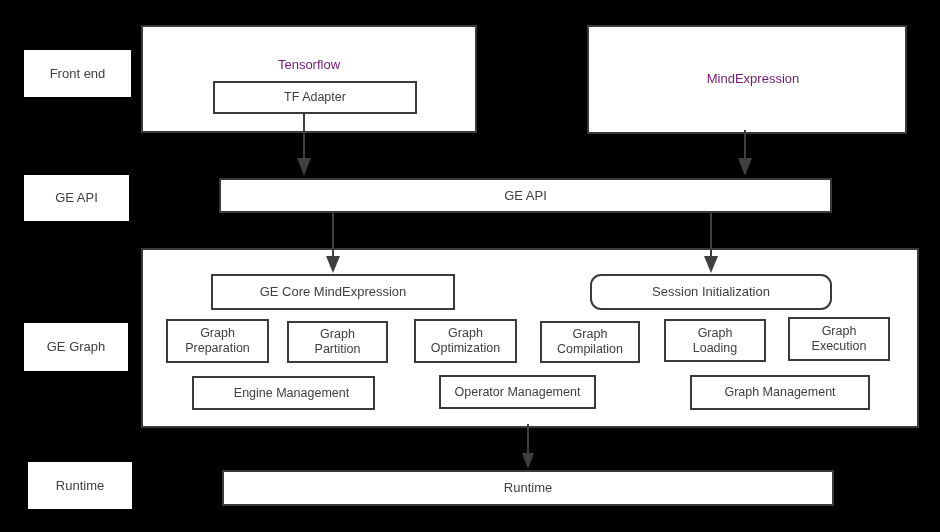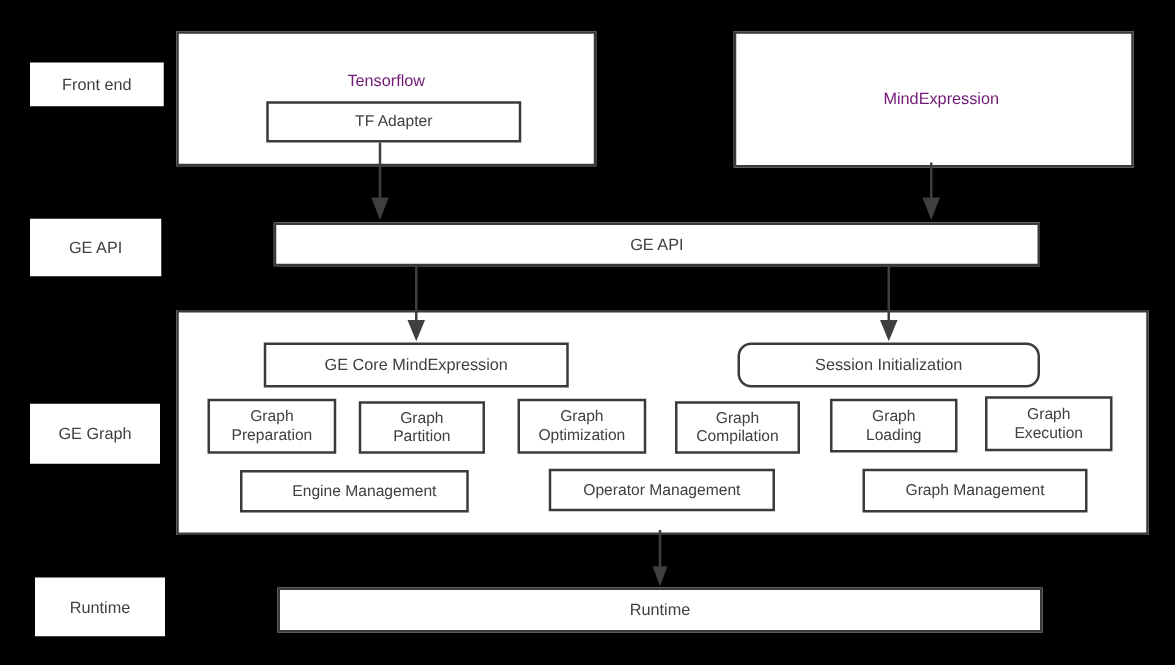--- a/index.html
+++ b/index.html
@@ -71,21 +71,21 @@
   }
   .conn polygon {
     fill: #3f3f3f;
   }
 </style>
 </head>
 <body>
 
 <div id="canvas">
 
-  <div class="box stage-label" style="left:24px; top:50px; width:107px; height:35px;">Front end</div>
+  <div class="box stage-label" style="left:24px; top:50px; width:107px; height:47px;">Front end</div>
 
   <div class="box stage-label" style="left:24px; top:175px; width:105px; height:46px;">GE API</div>
 
   <div class="box stage-label" style="left:24px; top:323px; width:104px; height:48px;">GE Graph</div>
 
   <div class="box stage-label" style="left:28px; top:462px; width:104px; height:47px;">Runtime</div>
 
   <div class="group" style="position:absolute; left:141px; top:25px; width:332px; height:104px;">
     <div class="group-title" style="top:30px;">Tensorflow</div>
   </div>
@@ -109,21 +109,21 @@
   <div class="box node" style="left:414px; top:319px; width:103px; height:44px;">Graph
 Optimization</div>
   <div class="box node" style="left:540px; top:321px; width:100px; height:42px;">Graph
 Compilation</div>
   <div class="box node" style="left:664px; top:319px; width:102px; height:43px;">Graph
 Loading</div>
   <div class="box node" style="left:788px; top:317px; width:102px; height:44px;">Graph
 Execution</div>
 
   <div class="box node" style="left:192px; top:376px; width:183px; height:34px;padding-left:16px;">Engine Management</div>
-  <div class="box node" style="left:439px; top:375px; width:181px; height:34px;">Operator Management</div>
+  <div class="box node" style="left:439px; top:375px; width:157px; height:34px;">Operator Management</div>
   <div class="box node" style="left:690px; top:375px; width:180px; height:35px;">Graph Management</div>
 
   <div class="box node" style="left:222px; top:470px; width:612px; height:36px; font-size:13px;">Runtime</div>
 
   <svg class="conn" style="left:0; top:0; width:940px; height:532px;">
 
     <line x1="304" y1="114" x2="304" y2="160"></line>
     <polygon points="297,158 311,158 304,176"></polygon>
 
     <line x1="745" y1="130" x2="745" y2="160"></line>

